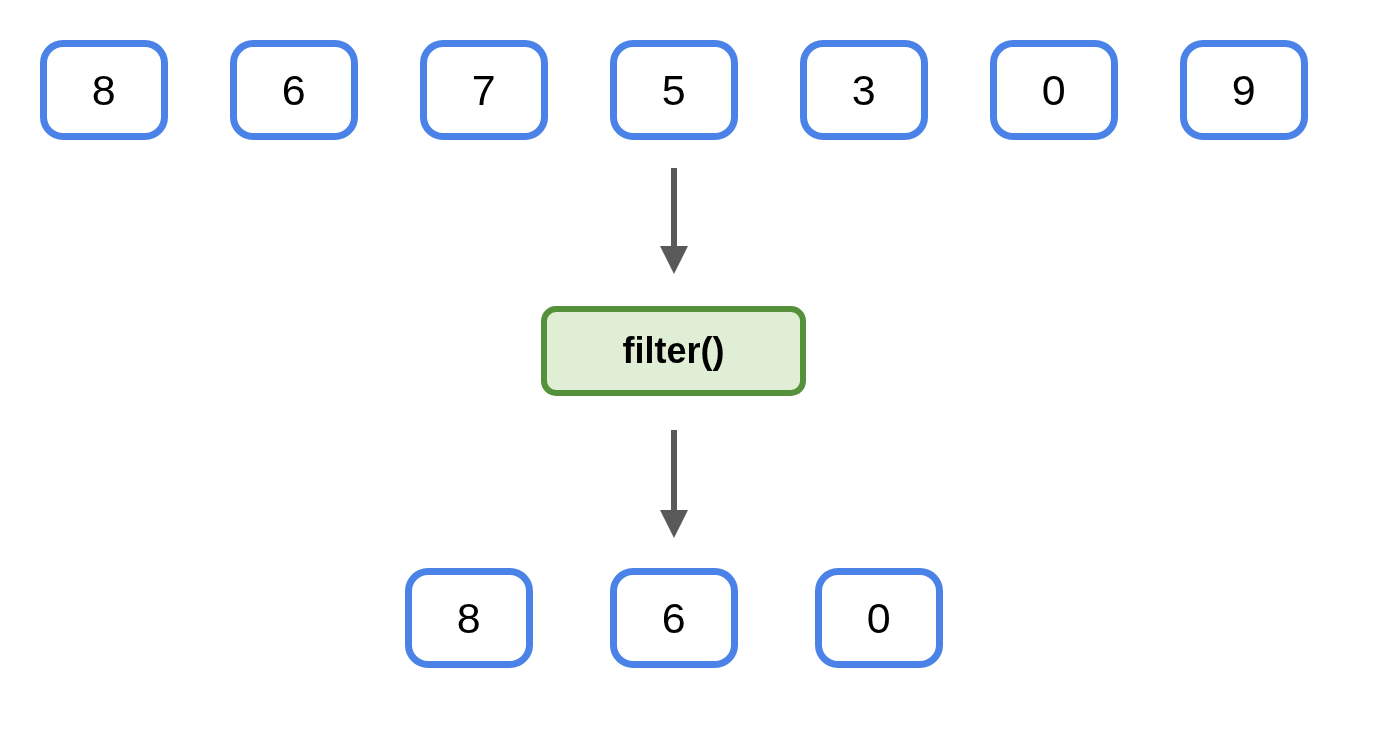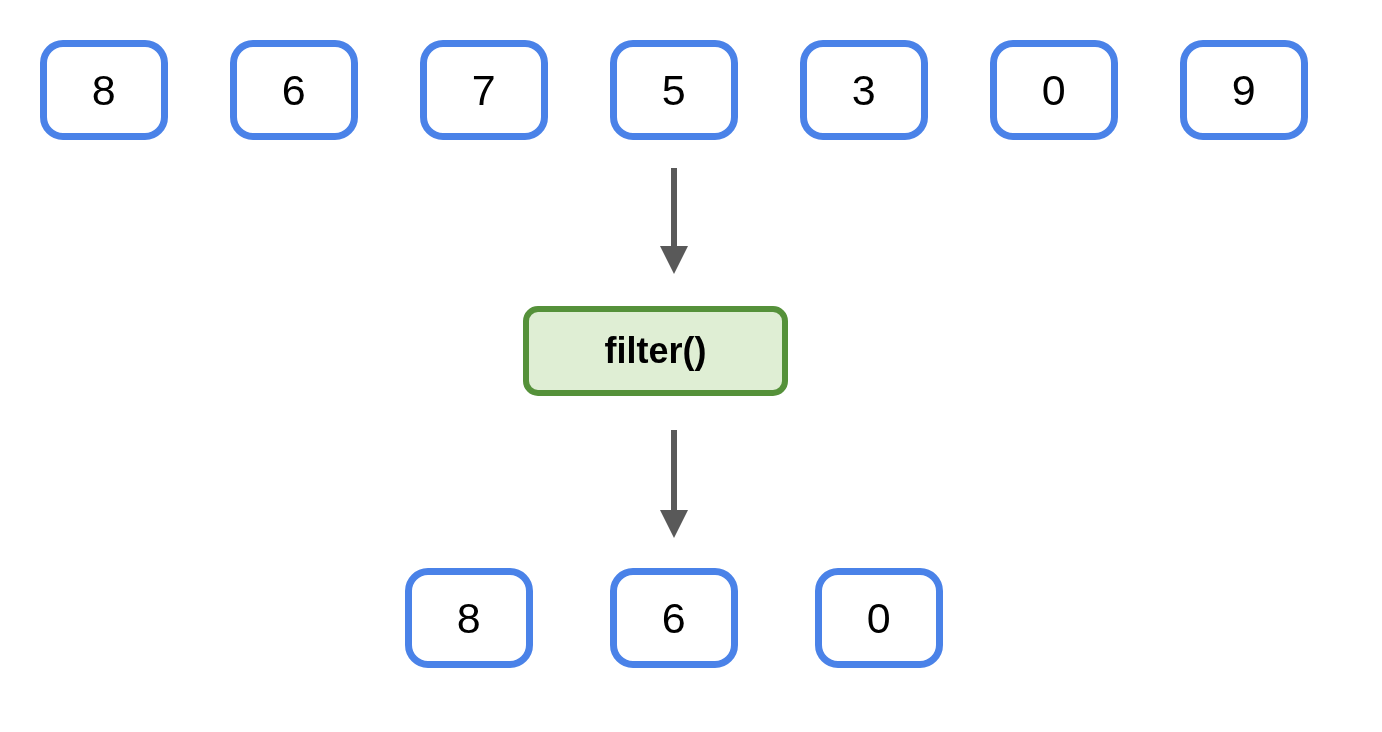--- a/index.html
+++ b/index.html
@@ -39,21 +39,21 @@
     font-weight: 400;
     color: #000000;
     line-height: 1;
     letter-spacing: 0.5px;
     user-select: none;
   }
 
   
   .op-box {
     position: absolute;
-    left: 523px;
+    left: 541px;
     top: 306px;
     width: 265px;
     height: 90px;
     box-sizing: border-box;
     background: #dfeed4;
     border: 6px solid #55913a;
     border-radius: 15px;
     display: flex;
     align-items: center;
     justify-content: center;

